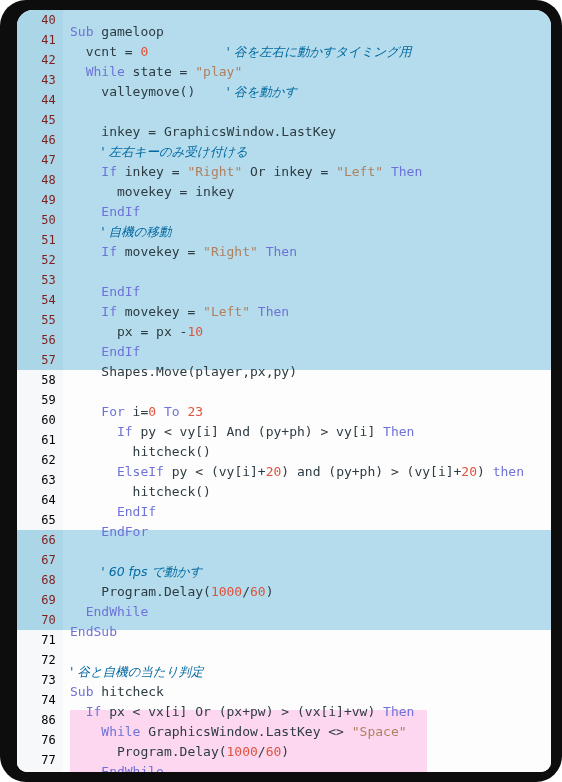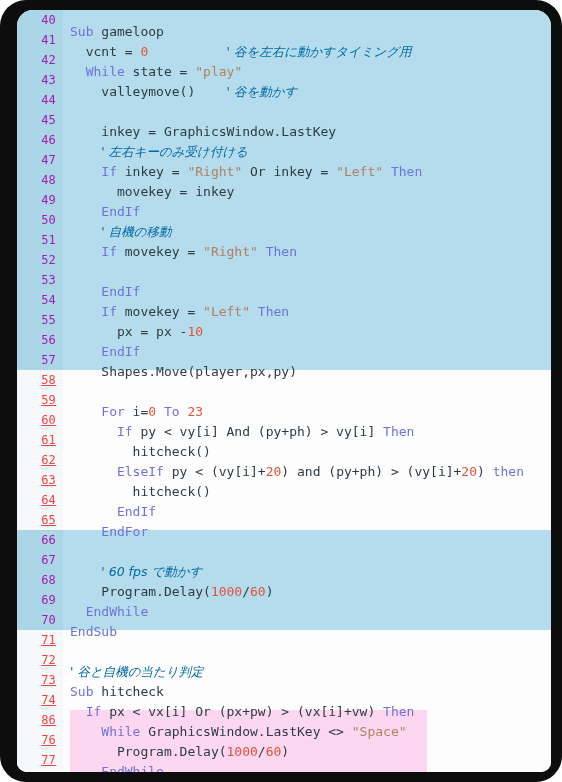--- a/index.html
+++ b/index.html
@@ -63,27 +63,26 @@
   .gutter {
     position: absolute;
     left: 0;
     top: 0;
     width: 46px;
     height: 20px;
     text-align: right;
     padding-right: 7px;
     box-sizing: border-box;
     font-size: 12px;
-    color: #a21caf;
+    color: #7f1d1d;
     letter-spacing: 0.2px;
   }
   .bg-white > .gutter {
-    color: #ef4444;
+    color: #000000;
     background: #f6f8f9;
-    text-decoration: underline;
   }
   .bg-blue > .gutter {
     background: #abd6e8;
   }
 
   .lcontent {
     position: absolute;
     left: 53px;
     top: 12px;
     height: 20px;

